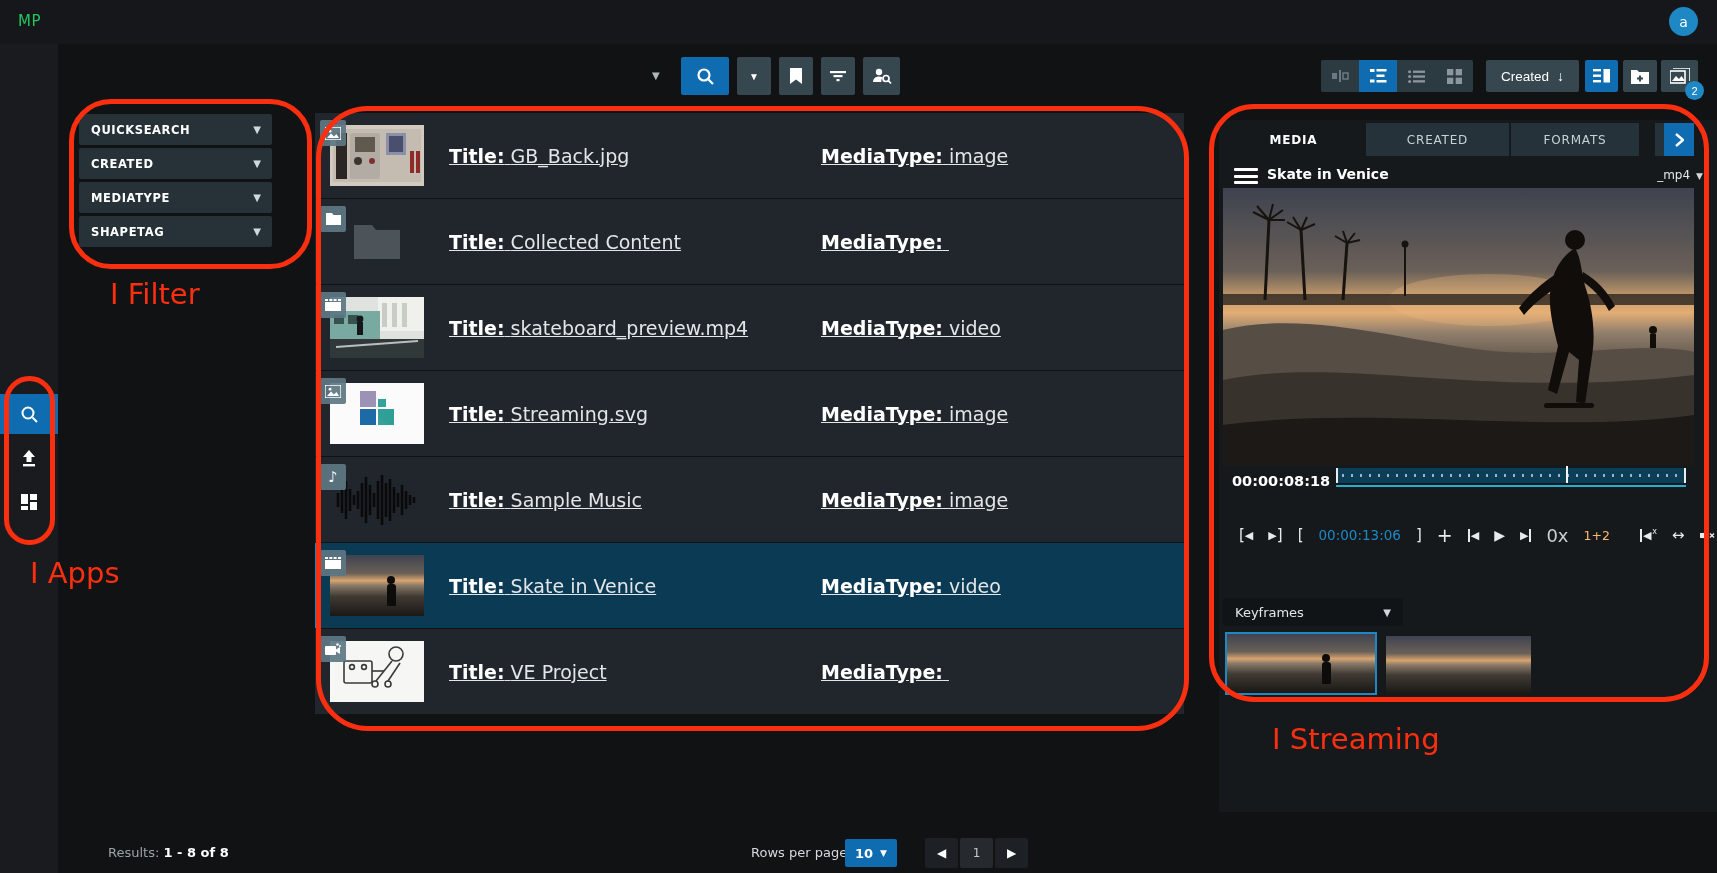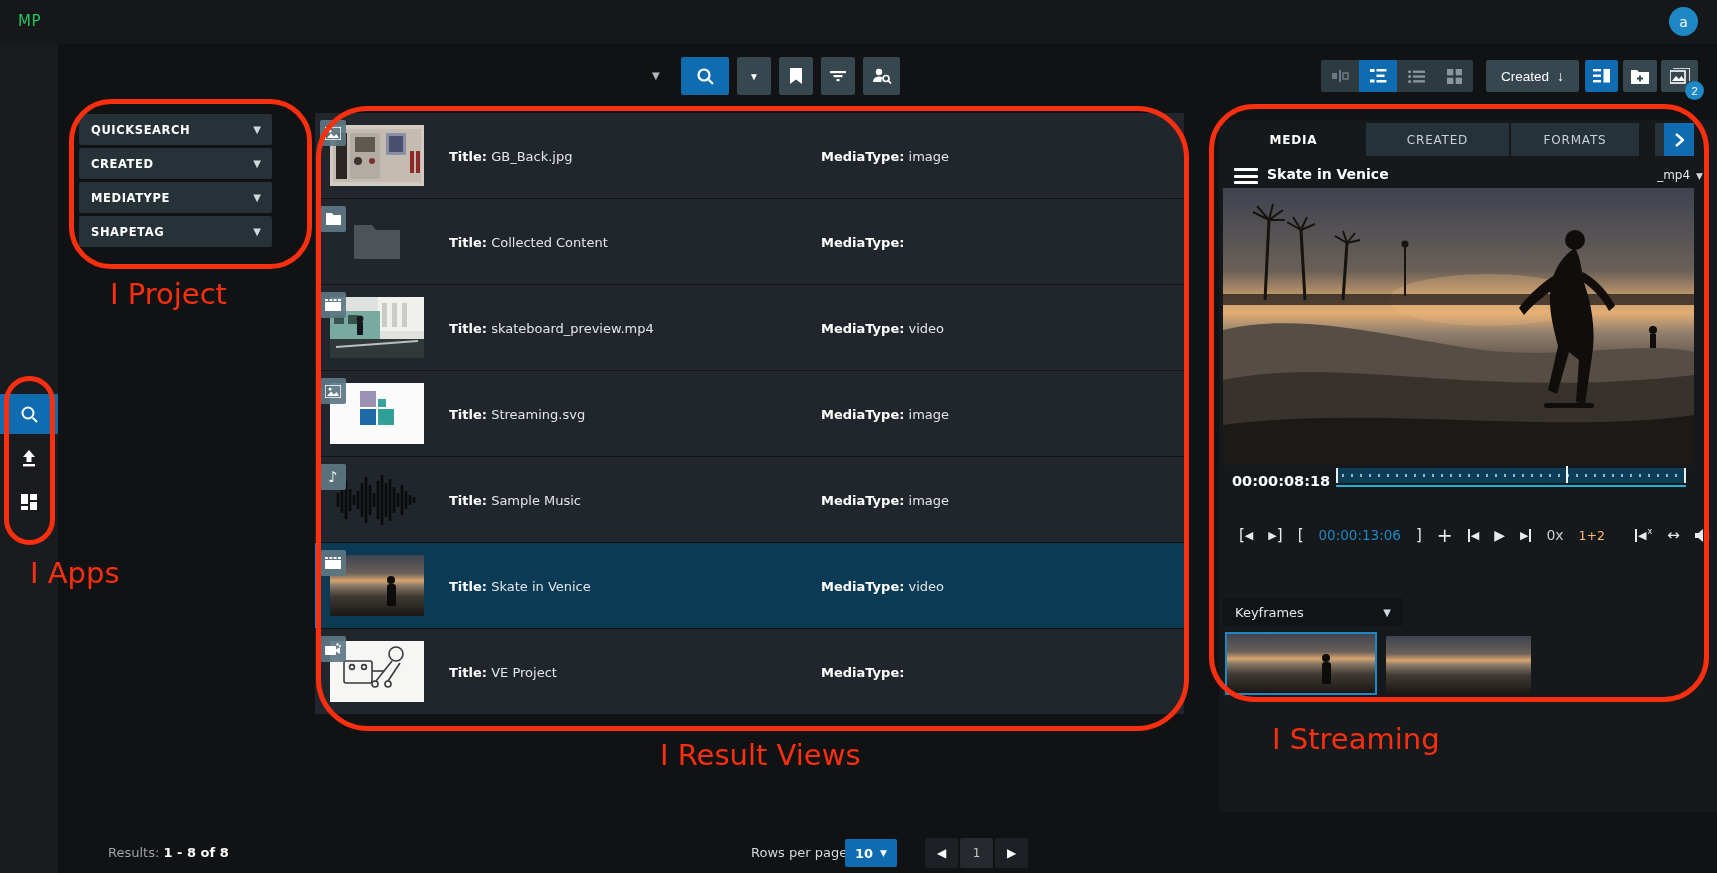--- a/index.html
+++ b/index.html
@@ -52,21 +52,21 @@
   .acc .lbl { color:#fff; font-size:11.5px; font-weight:bold; letter-spacing:.6px; }
   .acc .car { position:absolute; right:11px; color:#cfd8dc; font-size:10px; }
 
   
   #list { left:315px; top:113px; width:869px; }
   .row { position:relative; height:85px; margin-bottom:1px; background:#20262b; cursor:pointer; }
   .row.selected { background:#0b3a55; box-shadow:inset 4px 0 0 #1e87c4; }
   .badge { position:absolute; left:5px; top:7px; width:26px; height:26px; background:rgba(93,119,131,.92);
     border-radius:2px; display:flex; align-items:center; justify-content:center; z-index:2; color:#fff; }
   .thumb { position:absolute; left:15px; top:12px; width:94px; height:61px; overflow:hidden; }
-  .cline { position:absolute; top:50%; transform:translateY(-50%); font-size:13px; color:#e3e6e8; white-space:nowrap; }
+  .cline { position:absolute; top:50%; transform:translateY(-50%); font-size:19px; color:#e3e6e8; white-space:nowrap;text-decoration:underline; }
   .cline b { color:#fff; }
   .c-title { left:134px; } .c-type { left:506px; }
   .mini-scene { width:100%; height:100%; position:relative;
     background:linear-gradient(180deg,#3e4350 0%,#6a6058 30%,#d8a46e 42%,#8a7a68 50%,#403a34 68%,#1a1714 100%); }
   .mini-scene.fig::after { content:""; position:absolute; right:30%; bottom:16%; width:9px; height:22px;
     background:#0e0c0a; border-radius:3px 3px 1px 1px; }
   .mini-scene.fig::before { content:""; position:absolute; right:30.5%; bottom:calc(16% + 22px); width:8px; height:8px;
     border-radius:50%; background:#0e0c0a; }
 
   
@@ -577,21 +577,21 @@
           <span class="brk">]</span>
         </button>
       <button class="tbtn" style="font-size:19px">+</button>
       <button class="tbtn">
           <span class="tri bar-l">◀</span>
         </button>
       <button class="tbtn" style="font-size:14px">▶</button>
       <button class="tbtn">
           <span class="tri bar-r">▶</span>
         </button>
-      <span style="color:#c9ced1;font-size:14px">0x</span>
+      <span style="color:#c9ced1;font-size:18px">0x</span>
       <span style="color:#fdba74;font-size:12.5px">1+2</span>
       <span class="spacer"></span>
       <button class="tbtn">
           <span class="tri bar-l">◀</span>
           <span class="sup-x">x</span>
         </button>
       <button class="tbtn" style="font-size:15px">↔</button>
       <button class="tbtn">
         <svg width="15" height="13" viewBox="0 0 15 13">
             <path d="M0 4h3.5L8 0v13L3.5 9H0z" fill="#e8ebec"></path>
@@ -610,18 +610,17 @@
       </div>
     <div id="kf2" class="abs">
         <div class="mini-scene"></div>
       </div>
   </div>
 
   <div id="ring-filter" class="abs ring"></div>
   <div id="ring-apps" class="abs ring"></div>
   <div id="ring-results" class="abs ring"></div>
   <div id="ring-stream" class="abs ring"></div>
-  <div id="ann-filter" class="abs ann-text">I Project</div>
+  <div id="ann-filter" class="abs ann-text">I Filter</div>
   <div id="ann-apps" class="abs ann-text">I Apps</div>
-  <div id="ann-results" class="abs ann-text">I Result Views</div>
   <div id="ann-stream" class="abs ann-text">I Streaming</div>
 
 </div>
 
 </body></html>

